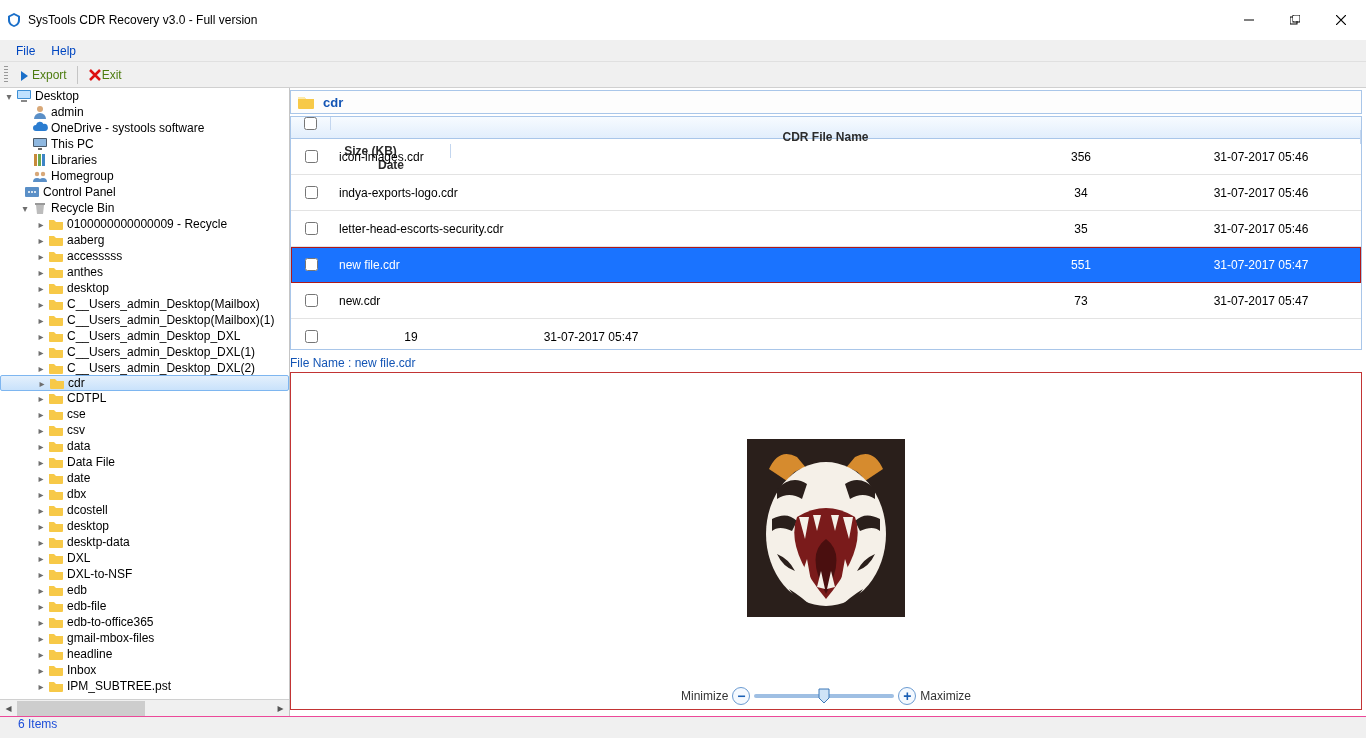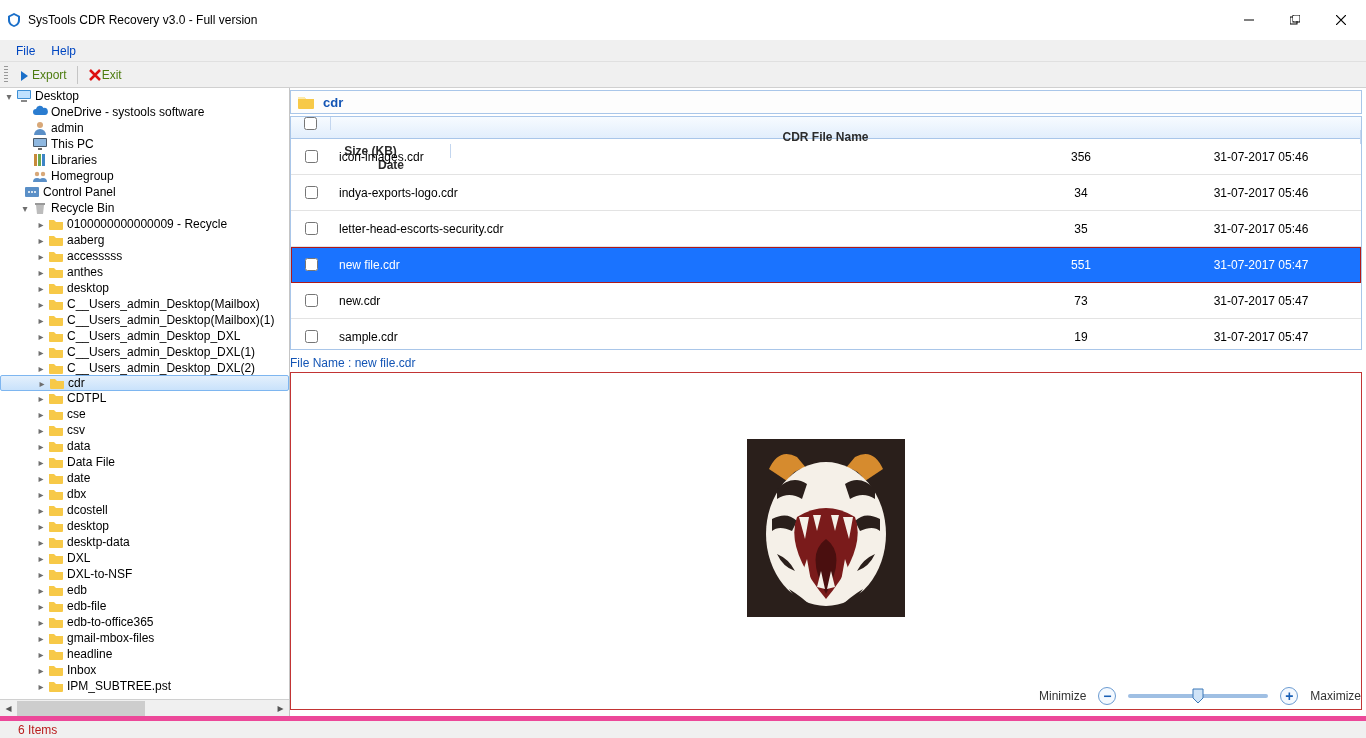--- a/index.html
+++ b/index.html
@@ -58,27 +58,27 @@
 .grid-row.sel { background:#1a73ff; color:#fff; outline:1px solid #b01818; outline-offset:-1px;}
 .grid-row.sel input { accent-color:#fff;}
 input[type=checkbox] { width:13px;height:13px; }
 
 .preview-label { margin:6px 4px 2px 0; color:#1355b5; font-size:12px;}
 .preview-label span.fn { color:#1355b5;}
 .preview-box { flex:1; border:1px solid #c23434; margin:0 4px 6px 0; position:relative; display:flex; flex-direction:column;}
 .preview-img-area { flex:1; display:flex; align-items:center; justify-content:center;}
 .tiger { width:158px; height:178px; background:#2a1f1b; position:relative; overflow:hidden;}
 .tiger svg { width:100%; height:100%;}
-.zoom-bar { height:26px; display:flex; align-items:center; justify-content:flex-end; gap:12px;}
+.zoom-bar { height:26px; display:flex; align-items:center; justify-content:center; gap:4px;}
 .zoom-bar .zl { color:#333;}
 .zoom-bar .zbtn { width:18px;height:18px; border:1px solid #6b9bd1; border-radius:50%; display:flex; align-items:center; justify-content:center; color:#1a5fb5; font-weight:bold; font-size:14px; background:#f4f9ff; cursor:default;}
 .zoom-bar .ztrack { width:140px; height:4px; background:#9fbfe3; position:relative; border-radius:2px;}
 .zoom-bar .zthumb { position:absolute; left:50%; top:-6px; transform:translateX(-50%); width:14px; height:16px;}
 
-.statusbar { height:22px; background:#f0f0f0; border-top:5px solid #ec4899; display:flex; align-items:center; padding-left:18px; color:#b91c1c;}
+.statusbar { height:22px; background:#f0f0f0; border-top:1px solid #ec4899; display:flex; padding-left:18px; color:#1d4ed8;}
 
 svg { display:block; }
 </style>
 </head>
 <body>
 
 <div class="window">
 
   <div class="titlebar">
     <span class="app-icon">
@@ -146,34 +146,34 @@
                   <rect x="2" y="3" width="12" height="7" fill="#bfe1ff"></rect>
                   <rect x="5" y="12" width="6" height="2" fill="#888"></rect>
                 </svg>
               </span>
               <span class="lbl">Desktop</span>
             </div>
             <div class="tree-row" style="padding-left: 18px;">
               <span class="toggle"></span>
               <span class="ico">
                 <svg width="16" height="16" viewBox="0 0 16 16">
-                  <path fill="#2a7cd0" d="M4 11a3 3 0 010-6 4 4 0 017.5-1A3 3 0 0113 11z"></path>
-                </svg>
-              </span>
-              <span class="lbl">OneDrive - systools software</span>
+                  <circle cx="8" cy="5" r="3" fill="#d8a878"></circle>
+                  <path fill="#5a8fc7" d="M2 15a6 6 0 0112 0z"></path>
+                </svg>
+              </span>
+              <span class="lbl">admin</span>
             </div>
             <div class="tree-row" style="padding-left: 18px;">
               <span class="toggle"></span>
               <span class="ico">
                 <svg width="16" height="16" viewBox="0 0 16 16">
-                  <circle cx="8" cy="5" r="3" fill="#d8a878"></circle>
-                  <path fill="#5a8fc7" d="M2 15a6 6 0 0112 0z"></path>
-                </svg>
-              </span>
-              <span class="lbl">admin</span>
+                  <path fill="#2a7cd0" d="M4 11a3 3 0 010-6 4 4 0 017.5-1A3 3 0 0113 11z"></path>
+                </svg>
+              </span>
+              <span class="lbl">OneDrive - systools software</span>
             </div>
             <div class="tree-row" style="padding-left: 18px;">
               <span class="toggle"></span>
               <span class="ico">
                 <svg width="16" height="16" viewBox="0 0 16 16">
                   <rect x="1" y="2" width="14" height="9" rx="1" fill="#4a5a6a"></rect>
                   <rect x="2" y="3" width="12" height="7" fill="#8fb8e0"></rect>
                   <rect x="6" y="12" width="4" height="2" fill="#666"></rect>
                 </svg>
               </span>
@@ -562,21 +562,20 @@
                 <input type="checkbox" style="">
               </div>
               <div class="col col-name">new.cdr</div>
               <div class="col col-size">73</div>
               <div class="col col-date">31-07-2017 05:47</div>
             </div>
             <div class="grid-row">
               <div class="col col-cb">
                 <input type="checkbox" style="">
               </div>
-              <div class="col col-name">sample.cdr</div>
               <div class="col col-size">19</div>
               <div class="col col-date">31-07-2017 05:47</div>
             </div>
           </div>
       </div>
 
       <div class="preview-label">
         <span>File Name : </span><span class="fn">new file.cdr</span>
       </div>
 

